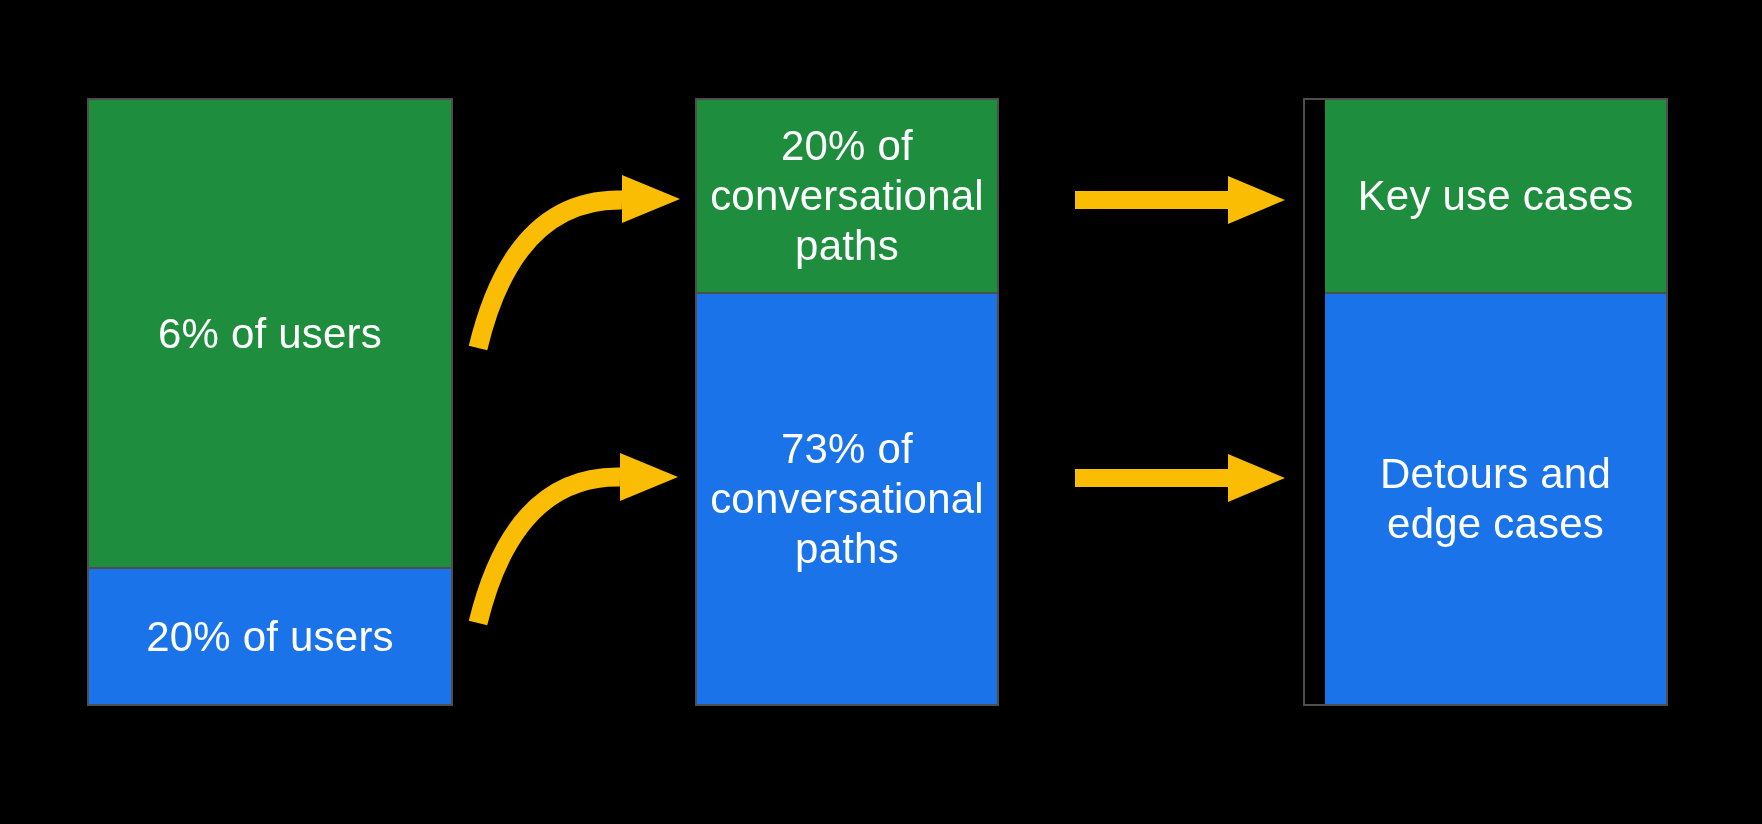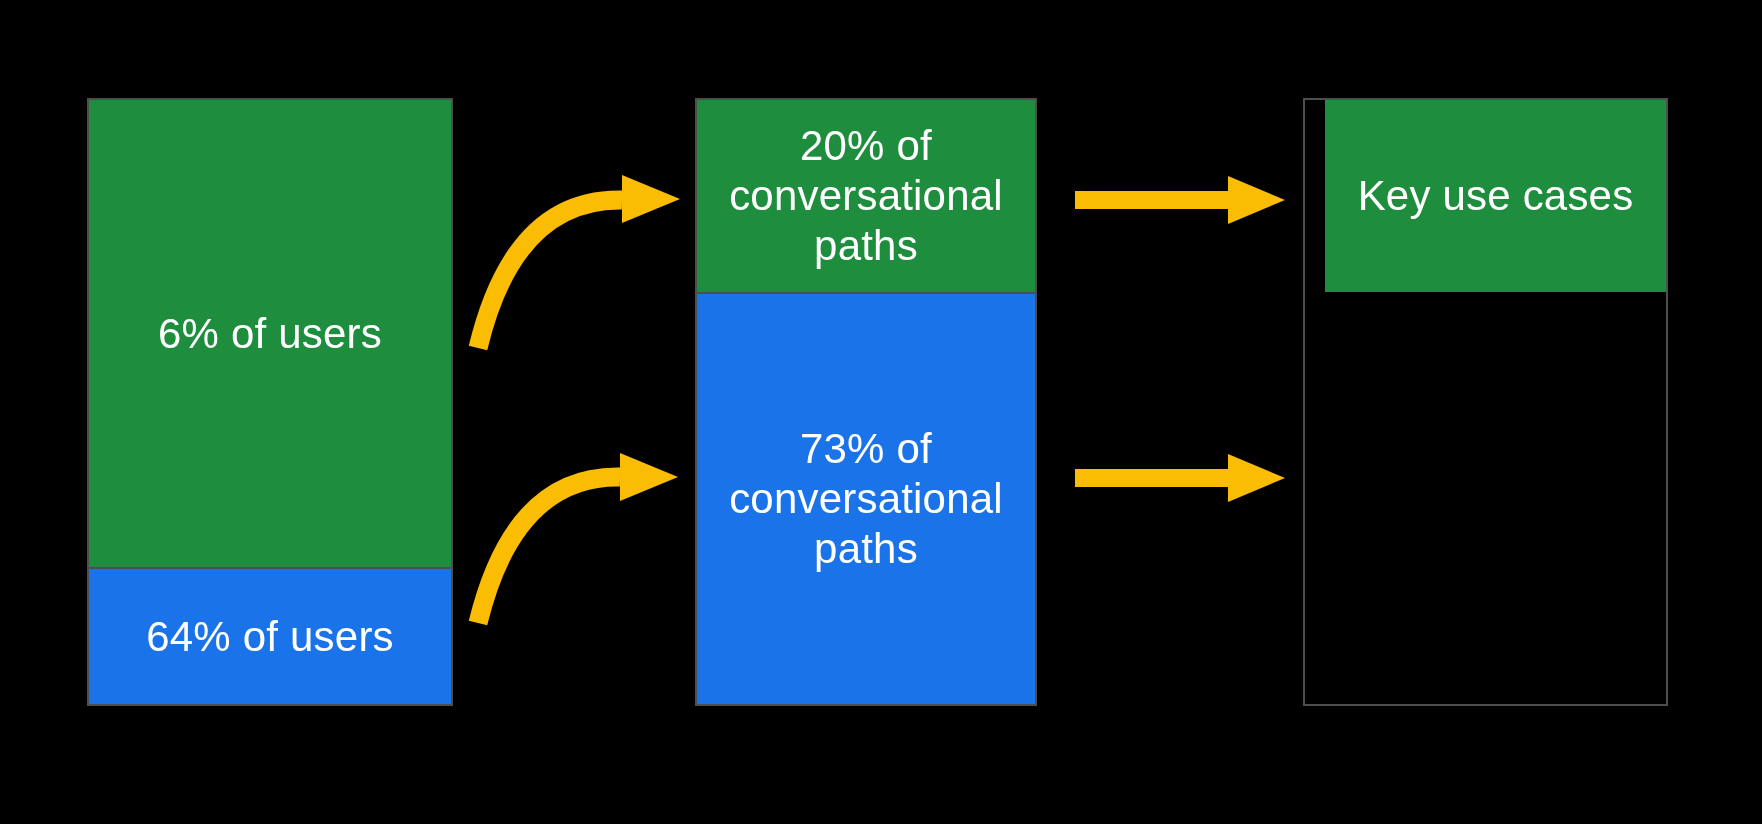--- a/index.html
+++ b/index.html
@@ -29,21 +29,21 @@
   .bar {
     position: absolute;
     top: 98px;
     height: 608px;
     box-sizing: border-box;
     border: 2px solid var(--border);
     display: flex;
     flex-direction: column;
   }
   .bar-users    { left: 87px;   width: 366px; }
-  .bar-paths    { left: 695px;  width: 342px; }
+  .bar-paths    { left: 695px;  width: 304px; }
   .bar-outcomes { left: 1303px; width: 365px; padding-left: 20px; }
 
   .segment {
     display: flex;
     align-items: center;
     justify-content: center;
     box-sizing: border-box;
   }
   .segment + .segment {
     border-top: 2px solid var(--border);
@@ -87,40 +87,44 @@
 </head>
 <body>
 
 <div class="canvas">
 
   <div class="bar bar-users">
     <div class="segment seg-green seg-users-green">
       <div class="segment-label">6% of users</div>
     </div>
     <div class="segment seg-blue">
-      <div class="segment-label">64% of users</div>
+      <div class="segment-label">20% of users</div>
     </div>
   </div>
 
   <div class="bar bar-paths">
     <div class="segment seg-green seg-paths-green">
       <div class="segment-label">20% of
 conversational
 paths</div>
     </div>
     <div class="segment seg-blue">
       <div class="segment-label">73% of
 conversational
 paths</div>
     </div>
   </div>
 
   <div class="bar bar-outcomes">
     <div class="segment seg-green seg-outcomes-green">
       <div class="segment-label">Key use cases</div>
+    </div>
+    <div class="segment seg-blue">
+      <div class="segment-label">Detours and
+edge cases</div>
     </div>
   </div>
 
   <svg class="arrows" viewBox="0 0 1762 824" xmlns="http://www.w3.org/2000/svg">
 
     <g>
       <path class="arrow-stroke" d="M 478 348 Q 514 198 622 200"></path>
       <polygon class="arrow-fill" points="622,175 680,199 622,223"></polygon>
     </g>
 

